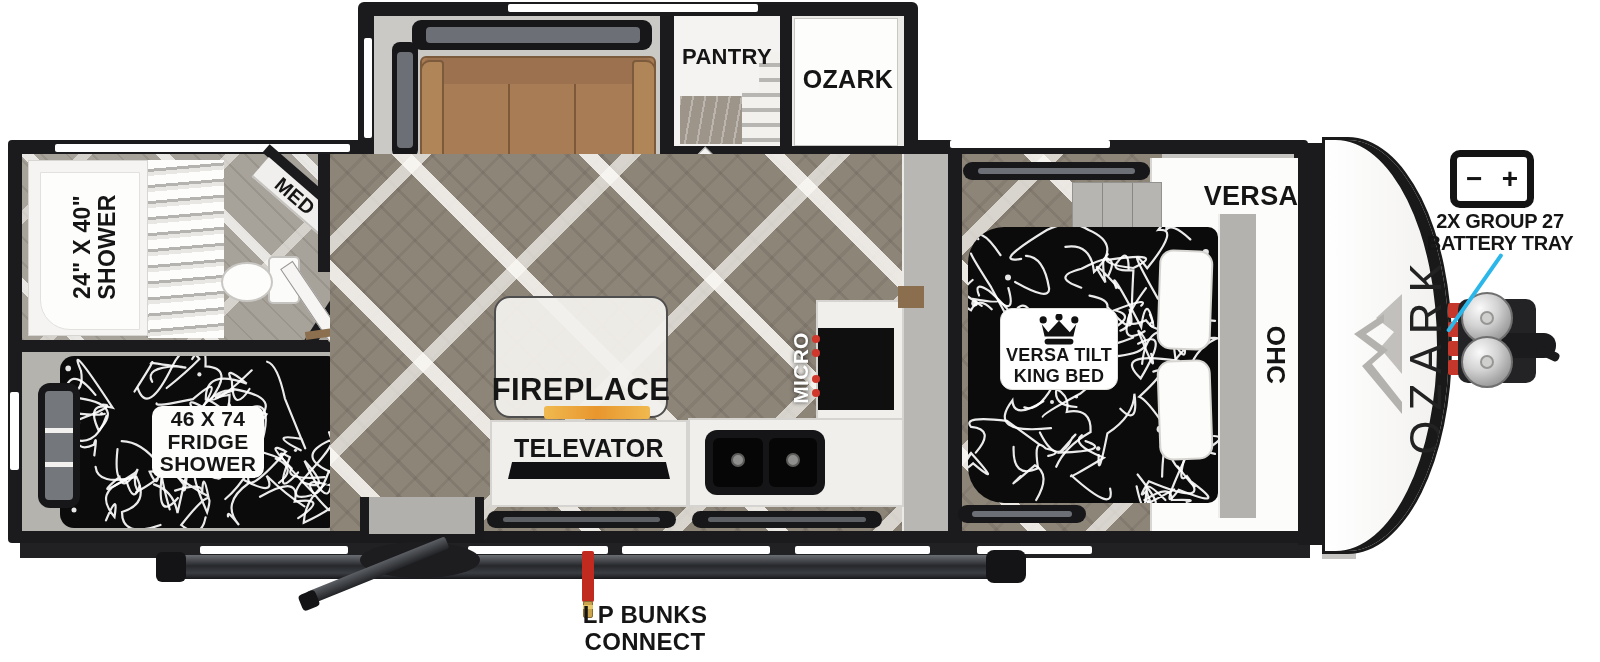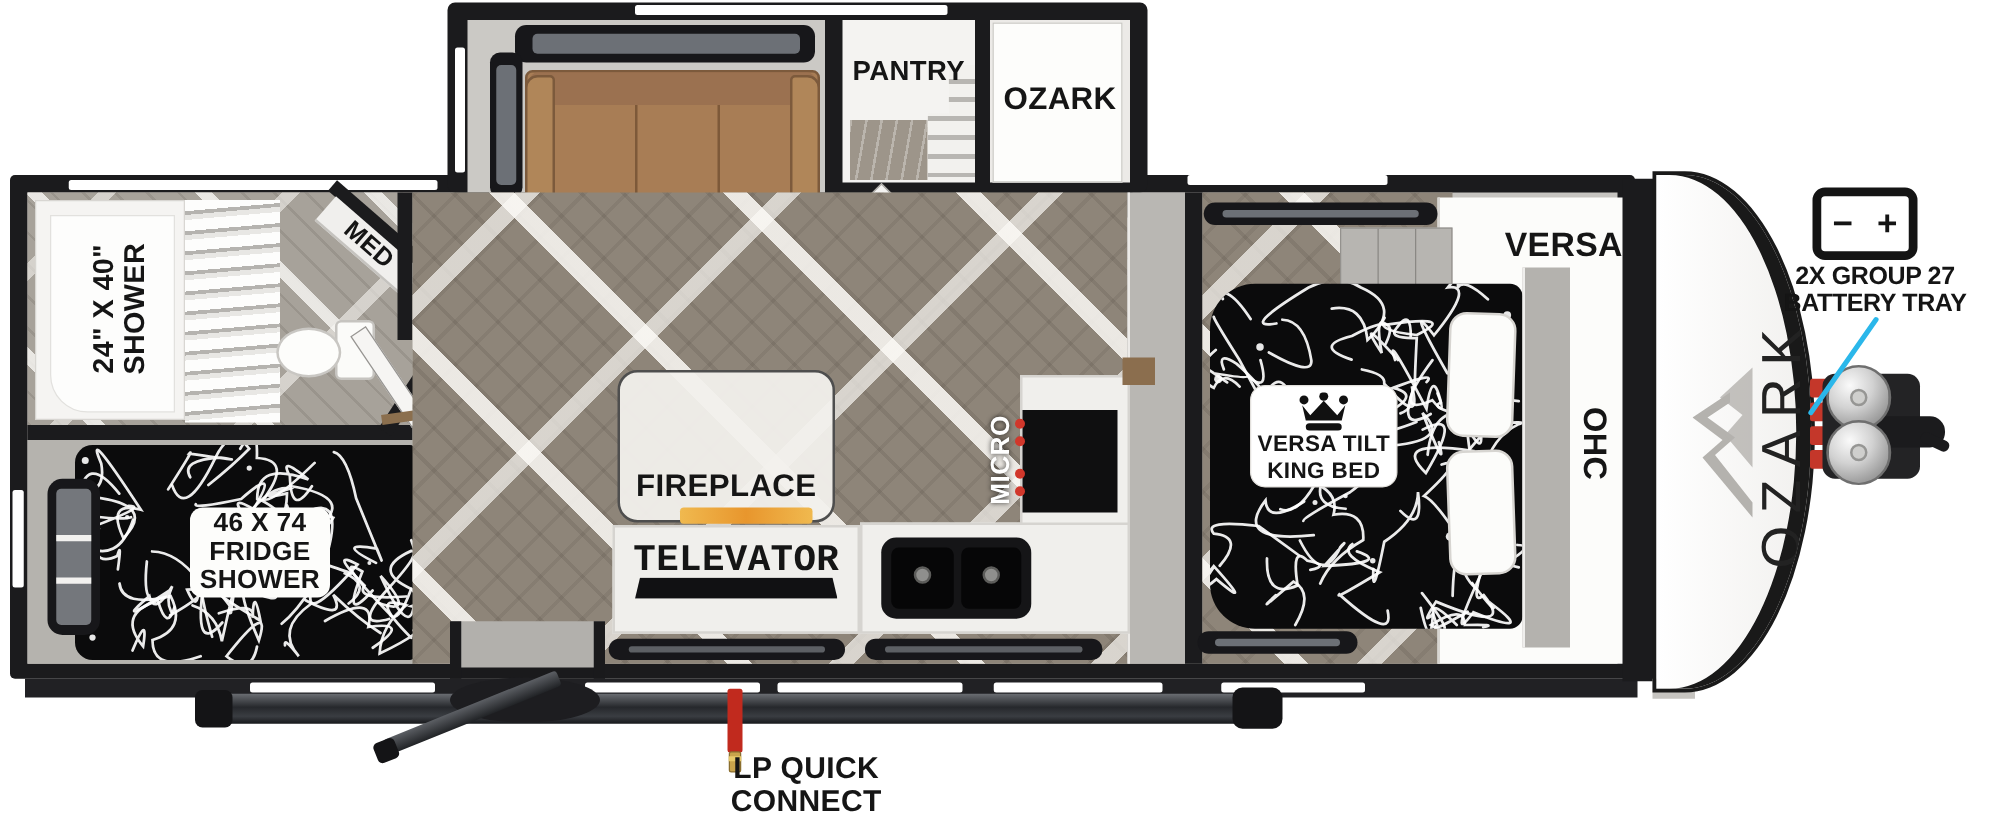--- a/index.html
+++ b/index.html
@@ -171,42 +171,42 @@
   <div class="wall" style="left:948px;top:154px;width:14px;height:377px;"></div>
 
   <div class="abs" style="left:360px;top:497px;width:124px;height:46px;background:#b2b0ac;border:9px solid #1a1a1c;border-top:none;box-sizing:border-box;"></div>
 
   <div class="counter abs" style="left:490px;top:420px;width:198px;height:87px;"></div>
   <div class="counter abs" style="left:688px;top:418px;width:216px;height:89px;"></div>
   <div class="counter abs" style="left:816px;top:300px;width:88px;height:120px;"></div>
   <div class="abs" style="left:898px;top:286px;width:26px;height:22px;background:#8b6e4e;"></div>
   <div class="abs" style="left:986px;top:288px;width:22px;height:16px;background:#8b6e4e;"></div>
 
-  <div class="lbl" style="left:498px;top:436px;width:182px;height:26px;font-size:30px;font-family:Liberation Mono, monospace;">
+  <div class="lbl" style="left:498px;top:436px;width:182px;height:26px;font-size:25px;">
     <span>TELEVATOR</span>
   </div>
   <div class="abs" style="left:508px;top:462px;width:162px;height:17px;background:#111113;clip-path:polygon(2.5% 0,97.5% 0,100% 100%,0 100%);"></div>
 
   <div class="abs" style="left:705px;top:430px;width:120px;height:65px;background:#151517;border-radius:12px;"></div>
   <div class="abs" style="left:713px;top:438px;width:50px;height:49px;background:#060607;border-radius:6px;"></div>
   <div class="abs" style="left:769px;top:438px;width:48px;height:49px;background:#060607;border-radius:6px;"></div>
   <div class="abs" style="left:731px;top:453px;width:14px;height:14px;background:#8f8f8d;border:2px solid #5c5c5a;border-radius:50%;box-sizing:border-box;"></div>
   <div class="abs" style="left:786px;top:453px;width:14px;height:14px;background:#8f8f8d;border:2px solid #5c5c5a;border-radius:50%;box-sizing:border-box;"></div>
 
   <div class="abs" style="left:818px;top:328px;width:76px;height:82px;background:#0f0f10;"></div>
   <div class="abs" style="left:812px;top:335px;width:8px;height:8px;background:#d1372b;border-radius:50%;"></div>
   <div class="abs" style="left:812px;top:349px;width:8px;height:8px;background:#d1372b;border-radius:50%;"></div>
   <div class="abs" style="left:812px;top:375px;width:8px;height:8px;background:#d1372b;border-radius:50%;"></div>
   <div class="abs" style="left:812px;top:389px;width:8px;height:8px;background:#d1372b;border-radius:50%;"></div>
   <div class="lbl lbl-w" style="left:746px;top:356px;width:110px;height:24px;font-size:21px;transform:rotate(-90deg);text-shadow:0 0 4px rgba(0,0,0,.75);">
     <span>MICRO</span>
   </div>
 
   <div class="abs" style="left:494px;top:296px;width:174px;height:122px;background:rgba(242,240,236,.95);border:2px solid #4e4e4e;border-radius:16px;box-sizing:border-box;"></div>
-  <div class="lbl" style="left:500px;top:376px;width:162px;height:28px;font-size:25px;">
+  <div class="lbl" style="left:500px;top:376px;width:162px;height:28px;font-size:31px;">
     <span>FIREPLACE</span>
   </div>
   <div class="abs" style="left:544px;top:406px;width:106px;height:13px;background:linear-gradient(90deg,#f0b94f,#e8962d 50%,#f0b94f);border-radius:3px;"></div>
 
   <div class="winbar" style="left:487px;top:511px;width:189px;height:17px;">
     <div class="inner" style="left:16px;top:6px;width:157px;height:5px;background:#5d6064;"></div>
   </div>
   <div class="winbar" style="left:692px;top:511px;width:190px;height:17px;">
     <div class="inner" style="left:16px;top:6px;width:158px;height:5px;background:#5d6064;"></div>
   </div>
@@ -342,17 +342,17 @@
 
   <div class="abs" style="left:360px;top:542px;width:120px;height:36px;background:#1d1d20;border-radius:50%;"></div>
   <div class="abs" style="left:308px;top:592px;width:150px;height:13px;background:linear-gradient(180deg,#5c5f64,#212326);border-radius:3px;transform-origin:left center;transform:rotate(-22deg);"></div>
   <div class="abs" style="left:300px;top:592px;width:18px;height:17px;background:#141416;border-radius:4px;transform:rotate(-22deg);"></div>
 
   <div class="abs" style="left:582px;top:551px;width:12px;height:51px;background:#c12a1e;border-radius:2px;"></div>
   <div class="abs" style="left:583px;top:601px;width:10px;height:17px;background:#c9a44c;border:1px solid #8a6e2f;border-radius:2px;box-sizing:border-box;"></div>
   <div class="abs" style="left:583px;top:605px;width:10px;height:4px;background:#e8c96a;"></div>
 
   <div class="lbl" style="left:545px;top:602px;width:200px;height:54px;font-size:24px;line-height:1.12;">
-    <span>LP QUICK</span>
+    <span>LP BUNKS</span>
     <span>CONNECT</span>
   </div>
 
 </div>
 
 </body></html>

